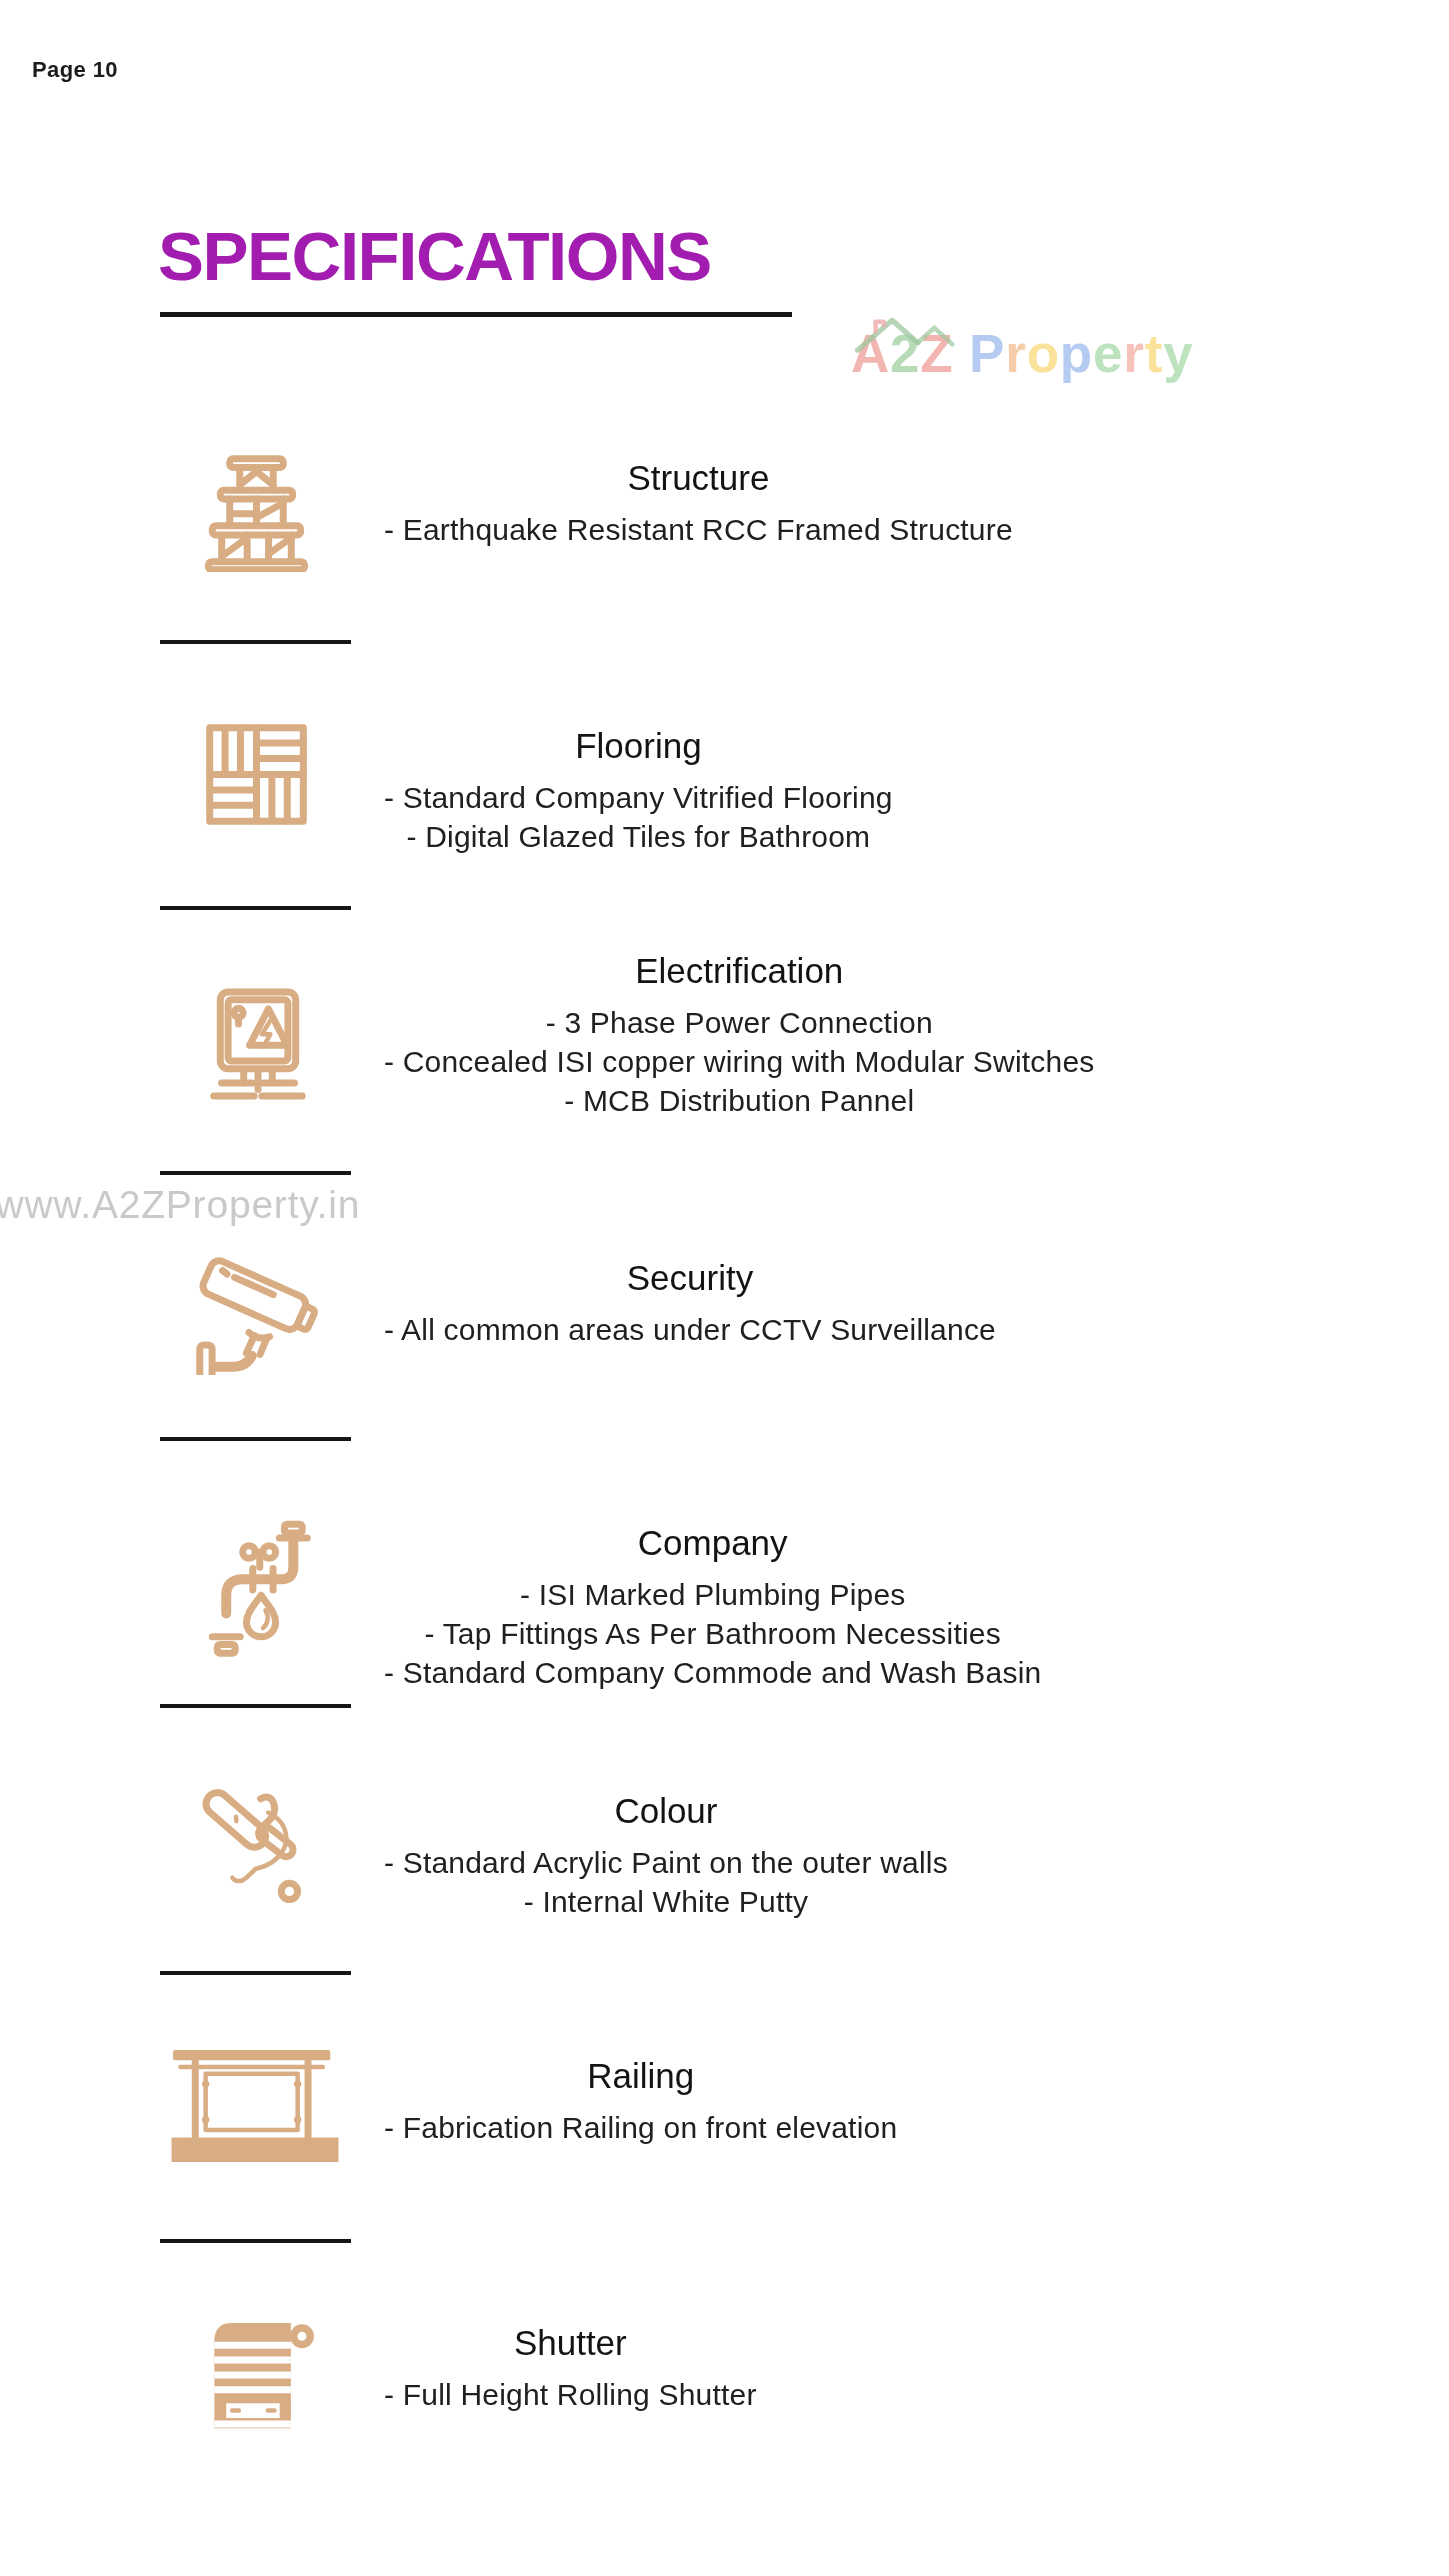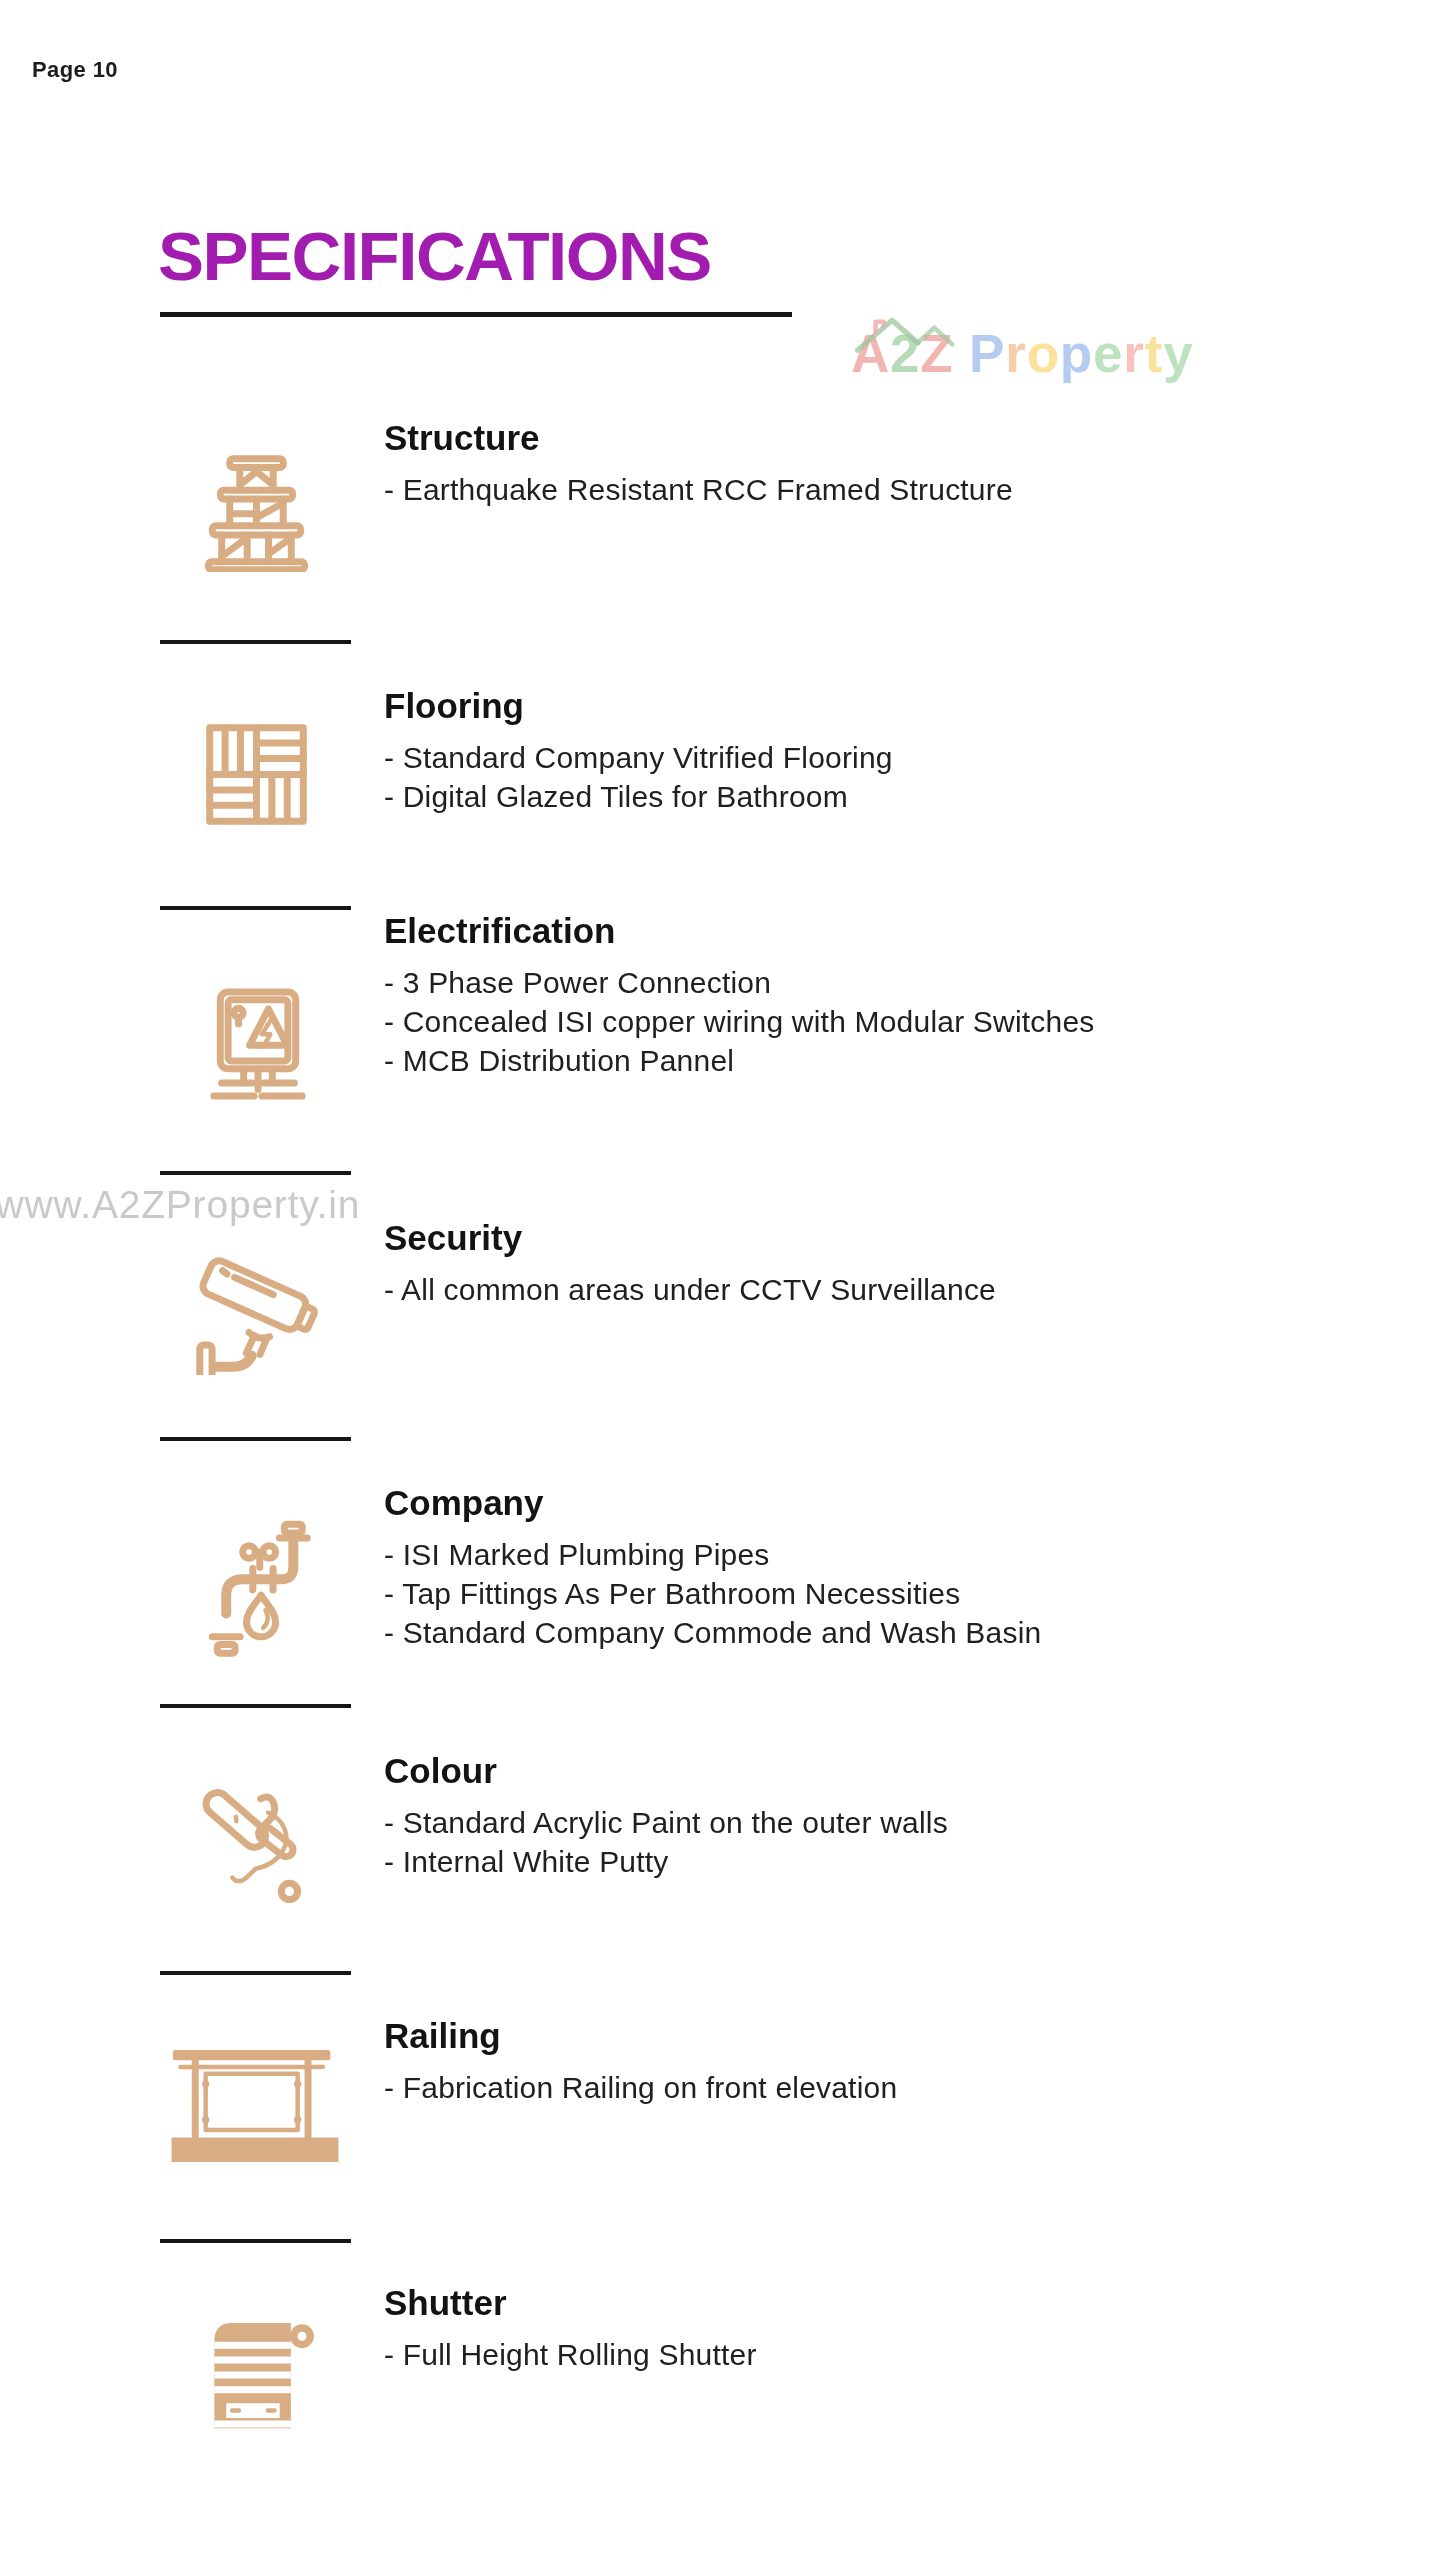--- a/index.html
+++ b/index.html
@@ -6,21 +6,21 @@
     --icon:#d9ad84;
     --ink:#131313;
     --body:#202020;
     --wm:#c9c9c9;
     --sep:#161616;
     --bg:#ffffff;
   }
   *{margin:0;padding:0;box-sizing:border-box;}
   html,body{background:#fff;}
   body{font-family:"Liberation Sans", sans-serif;}
-  .page{position:relative;width:1390px;height:2576px;background:var(--bg);overflow:hidden;}
+  .page{position:relative;width:1390px;height:2576px;background:var(--bg);overflow:hidden;text-align:center;}
 
   .page-label{position:absolute;left:32px;top:57px;font-size:22px;font-weight:700;color:#1d1d1d;letter-spacing:0.4px;}
 
   .title{position:absolute;left:158px;top:217px;font-size:69px;font-weight:800;letter-spacing:-1.5px;color:#a21caf;}
   .title-underline{position:absolute;left:160px;top:312px;width:632px;height:5.3px;background:var(--sep);}
 
   .brand-logo{position:absolute;left:851px;top:323px;font-size:53px;font-weight:700;letter-spacing:0.8px;white-space:nowrap;}
   .brand-logo .logo-roof{position:absolute;left:1.5px;top:-12px;}
 
   .watermark{position:absolute;left:-4.5px;top:1183px;font-size:39px;color:var(--wm);letter-spacing:0.8px;}
@@ -30,21 +30,21 @@
   .icon-box{position:absolute;color:var(--icon);}
   .icon-box svg{width:100%;height:100%;display:block;}
   .icon-box svg *{vector-effect:non-scaling-stroke;}
   .stk{fill:none;stroke:currentColor;stroke-width:7px;stroke-linecap:round;stroke-linejoin:round;}
   .stk-thin{fill:none;stroke:currentColor;stroke-width:4.5px;stroke-linecap:round;stroke-linejoin:round;}
   .stk-thick{fill:none;stroke:currentColor;stroke-width:10px;stroke-linecap:round;stroke-linejoin:round;}
   .fil{fill:currentColor;stroke:none;}
   .wstk{fill:none;stroke:#fff;stroke-width:7px;}
 
   .sec-text{position:absolute;left:384px;}
-  .sec-text h2{font-size:35px;line-height:41px;font-weight:700;color:var(--ink);letter-spacing:0;}
+  .sec-text h2{font-size:35px;line-height:41px;font-weight:400;color:var(--ink);letter-spacing:0;margin-top:40px;}
   .sec-text .items{margin-top:12px;}
   .sec-text .item{font-size:30px;line-height:39px;color:var(--body);letter-spacing:0.2px;white-space:nowrap;}
 </style>
 </head>
 <body>
 
 <div class="page">
 
   <div class="page-label">Page 10</div>
 

